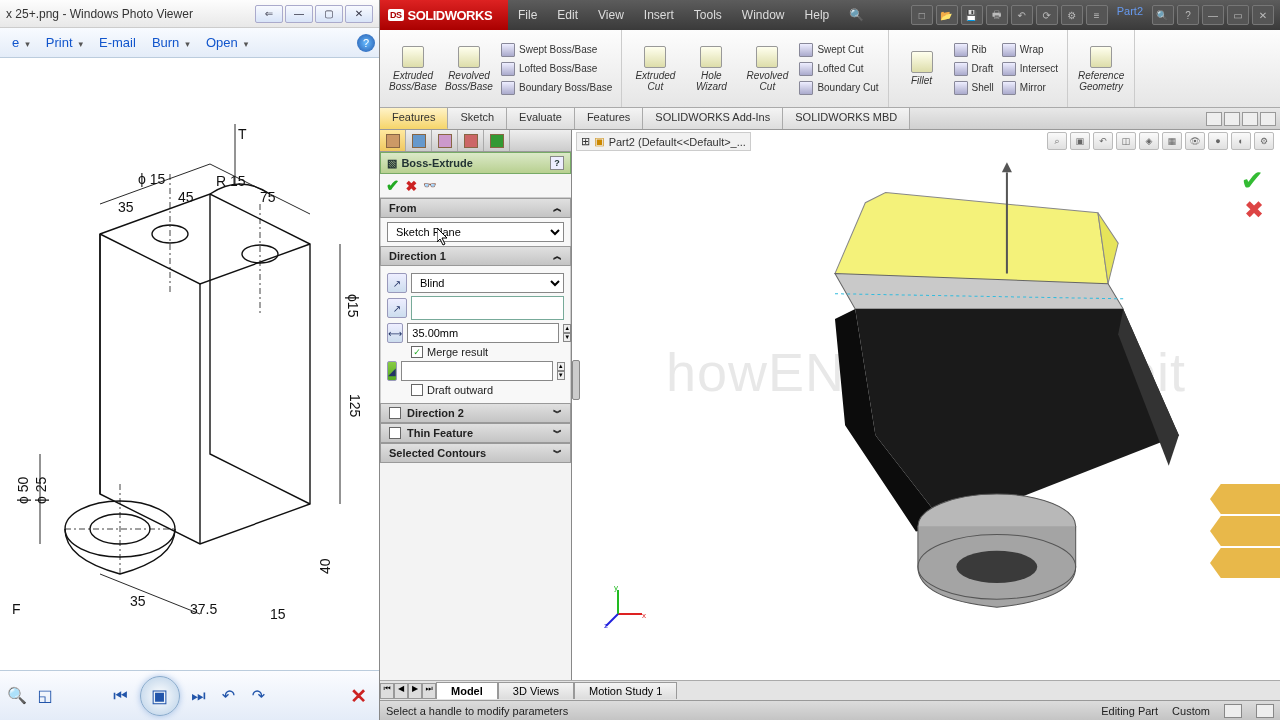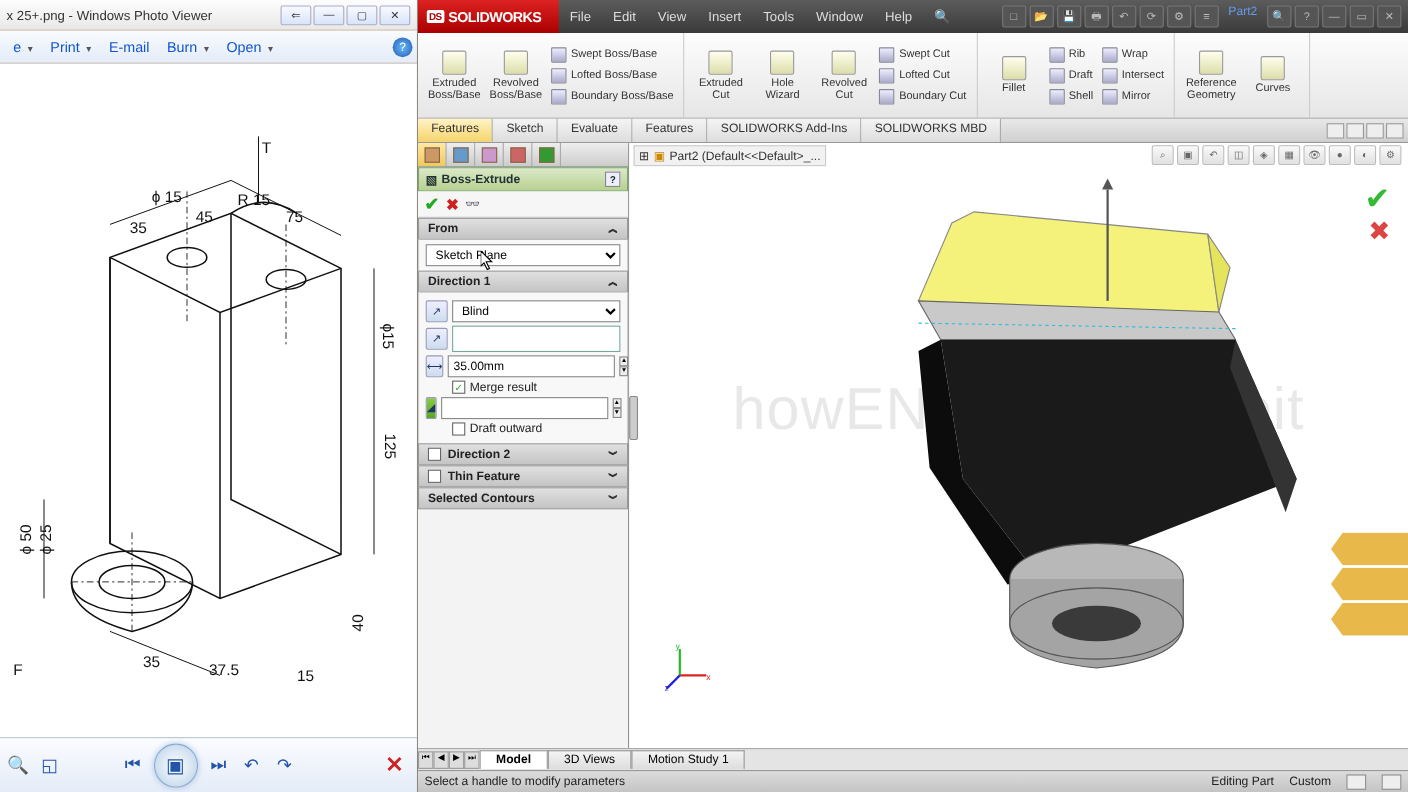--- a/index.html
+++ b/index.html
@@ -1,19 +1,19 @@
 <!DOCTYPE html>
 <html><head>
 <meta charset="utf-8">
 <style>
 * { box-sizing: border-box; margin: 0; padding: 0; font-family: "Segoe UI", Tahoma, sans-serif; }
 body { width: 1280px; height: 720px; overflow: hidden; background: #fff; position: relative; font-size: 12px; }
 
 
-.wpv { position: absolute; left: 0; top: 0; width: 380px; height: 720px; background: #fdba74; border-right: 1px solid #888; }
+.wpv { position: absolute; left: 0; top: 0; width: 380px; height: 720px; background: #e5e5e5; border-right: 1px solid #888; }
 .wpv-title { height: 28px; background: linear-gradient(#fdfdfd,#e8e8e8); display: flex; align-items: center; padding: 0 6px; font-size: 12px; color: #333; border-bottom: 1px solid #ccc; }
 .wpv-title-text { flex: 1; white-space: nowrap; overflow: hidden; }
 .wpv-tbtn { width: 28px; height: 18px; border: 1px solid #aac; margin-left: 2px; background: linear-gradient(#f8faff,#d8e4f8); border-radius: 2px; display: flex; align-items: center; justify-content: center; font-size: 10px; color: #334; }
 .wpv-toolbar { height: 30px; background: linear-gradient(#f8fbff,#e4ecf8); display: flex; align-items: center; padding: 0 4px; border-bottom: 1px solid #bcd; }
 .wpv-tool { padding: 4px 8px; color: #15c; font-size: 13px; cursor: pointer; display: flex; align-items: center; gap: 4px; }
 .wpv-tool .drop::after { content: "▾"; font-size: 9px; color: #555; margin-left: 2px; }
 .wpv-help { margin-left: auto; width: 18px; height: 18px; border-radius: 50%; background: radial-gradient(#6bf,#25a); color: #fff; text-align: center; line-height: 18px; font-size: 11px; }
 .wpv-canvas { position: absolute; top: 58px; left: 0; right: 0; bottom: 50px; background: #fff; display: flex; align-items: center; justify-content: center; }
 .blueprint { width: 360px; height: 580px; position: relative; color: #222; }
 .blueprint svg { width: 100%; height: 100%; }
@@ -28,21 +28,21 @@
 .sw-title { height: 30px; background: linear-gradient(#5c5c5c,#3a3a3a); display: flex; align-items: center; }
 .sw-logo { width: 128px; height: 30px; background: linear-gradient(#d22,#a00); color: #fff; font-weight: bold; font-size: 13px; display: flex; align-items: center; padding-left: 8px; letter-spacing: -0.5px; }
 .sw-logo .ds { font-size: 9px; margin-right: 4px; background: #fff; color: #a00; padding: 1px 2px; border-radius: 2px; }
 .sw-menu { color: #ddd; font-size: 12px; padding: 0 10px; cursor: pointer; }
 .sw-qat { margin-left: auto; display: flex; gap: 3px; padding-right: 6px; }
 .sw-qbtn { width: 22px; height: 20px; background: #555; border: 1px solid #777; border-radius: 2px; display:flex;align-items:center;justify-content:center;color:#bbb;font-size:10px; }
 .sw-doc { color: #69e; font-size: 11px; padding: 0 6px; }
 
 .sw-ribbon { height: 78px; background: linear-gradient(#fdfdfd,#e6e6e6); border-bottom: 1px solid #aaa; display: flex; }
 .rb-group { border-right: 1px solid #ccc; padding: 2px 6px; display: flex; gap: 2px; }
-.rb-big { width: 54px; display: flex; flex-direction: column; align-items: center; justify-content: center; font-size: 10px; text-align: center; color: #333; gap: 2px; padding: 2px; border-radius: 3px; }
+.rb-big { width: 54px; display: flex; flex-direction: column; align-items: center; justify-content: center; font-size: 10px; text-align: center; color: #333; gap: 2px; padding: 2px; border-radius: 3px; font-style: italic; }
 .rb-icon { width: 22px; height: 22px; border: 1px solid #999; background: linear-gradient(#ffe,#dda); border-radius: 2px; }
 .rb-small { display: flex; align-items: center; gap: 4px; font-size: 10px; color: #333; padding: 1px 3px; white-space: nowrap; }
 .rb-sicon { width: 14px; height: 14px; background: linear-gradient(#eef,#aac); border: 1px solid #889; border-radius: 1px; }
 .rb-col { display: flex; flex-direction: column; justify-content: center; gap: 3px; }
 
 .sw-tabs { height: 22px; background: linear-gradient(#e8e8e8,#d0d0d0); display: flex; border-bottom: 1px solid #999; }
 .sw-tab { padding: 3px 12px; font-size: 11px; color: #333; border-right: 1px solid #aaa; background: linear-gradient(#f4f4f4,#ddd); }
 .sw-tab.active { background: linear-gradient(#fff3c8,#f6d66e); font-weight: normal; border-bottom: 1px solid #f6d66e; }
 .sw-tab-icons { margin-left: auto; display: flex; gap: 2px; padding-right: 4px; align-items: center; }
 .sw-ticon { width: 16px; height: 14px; border: 1px solid #999; background: #eee; }
@@ -319,24 +319,20 @@
             <div class="rb-sicon"></div>
             <span>Mirror</span>
           </div>
       </div>
     </div>
     <div class="rb-group">
       <div class="rb-big">
           <div class="rb-icon"></div>
           <span>Reference Geometry</span>
         </div>
-      <div class="rb-big">
-          <div class="rb-icon"></div>
-          <span>Curves</span>
-        </div>
     </div>
   </div>
 
   <div class="sw-tabs">
     <div class="sw-tab active">Features</div>
     <div class="sw-tab">Sketch</div>
     <div class="sw-tab">Evaluate</div>
     <div class="sw-tab">Features</div>
     <div class="sw-tab">SOLIDWORKS Add-Ins</div>
     <div class="sw-tab">SOLIDWORKS MBD</div>

